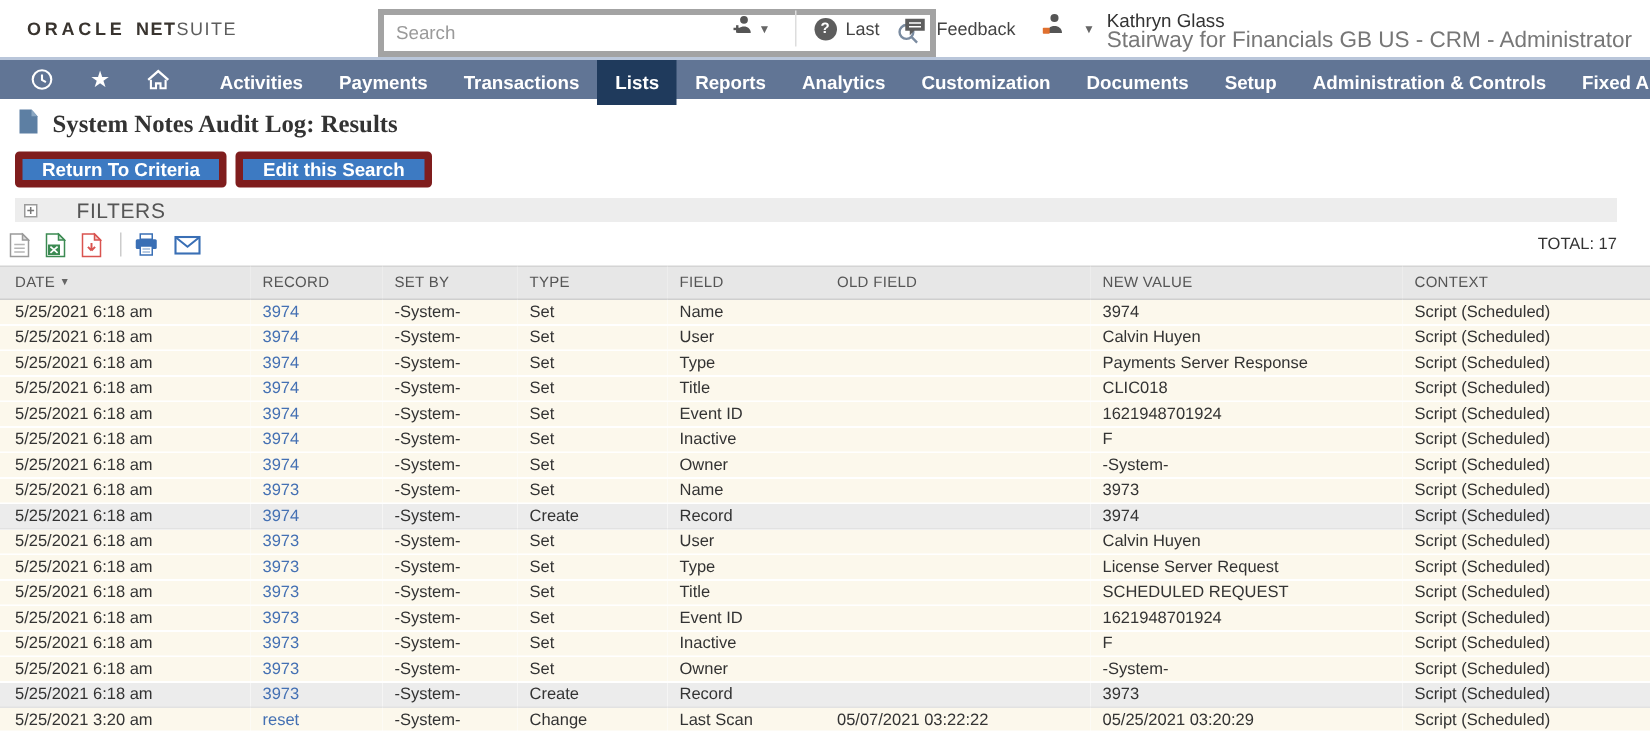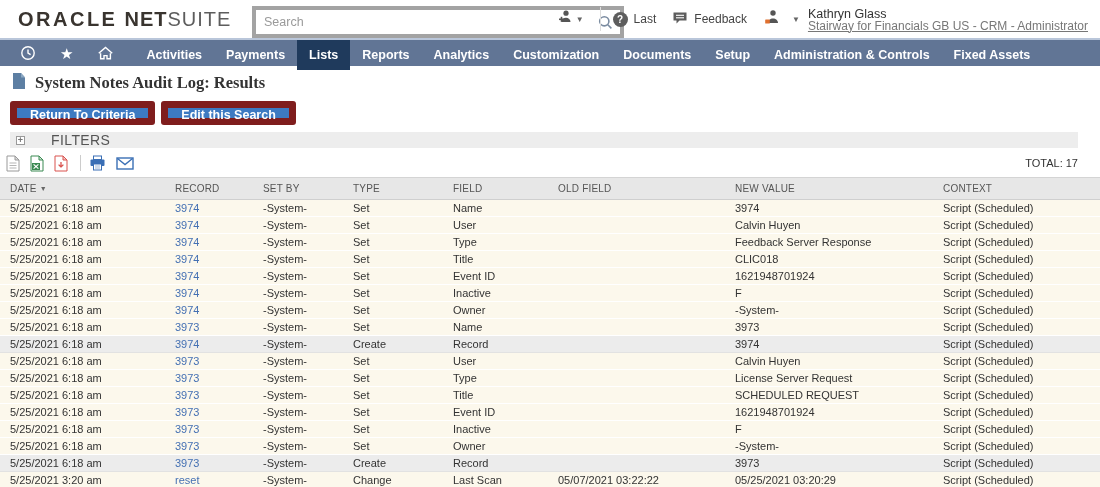--- a/index.html
+++ b/index.html
@@ -5,21 +5,21 @@
   * { box-sizing: border-box; }
   html,body { margin:0; padding:0; }
   body {
     width:1100px; height:487px; overflow:hidden;
     font-family:"Liberation Sans", sans-serif;
     background:#fff; color:#333;
   }
 
   
   .topbar { height:38px; background:#fff; position:relative; display:flex; align-items:center; }
-  .logo { margin-left:18px; font-size:20px; white-space:nowrap; cursor:pointer;text-align:center; }
+  .logo { margin-left:18px; font-size:12px; white-space:nowrap; cursor:pointer;text-align:center; }
   .logo-oracle { font-weight:700; color:#39342f; letter-spacing:2.5px; margin-right:7px; }
   .logo-net { font-weight:700; color:#39342f; letter-spacing:1px; }
   .logo-suite { font-weight:400; color:#5d5d5d; letter-spacing:1px; }
 
   .searchbox { position:absolute; left:252px; top:6px; width:372px; height:32px;
     border:4px solid #a3a3a3; display:flex; align-items:center; background:#fff; }
   .searchbox input { border:none; outline:none; flex:1; height:100%; padding:0 8px;
     font-size:12.5px; color:#333; font-family:"Liberation Sans",sans-serif; }
   .searchbox input::placeholder { color:#9a9a9a; }
   .search-icon { margin-right:7px; display:flex; cursor:pointer; }
@@ -27,39 +27,39 @@
   .topbar-right { position:absolute; right:12px; top:0; height:38px; display:flex; align-items:center; }
   .quickadd { display:flex; align-items:center; cursor:pointer; margin-right:14px; }
   .caret { font-size:8px; color:#666; margin-left:3px; }
   .tb-divider { width:1px; height:24px; background:#ddd; margin:0 12px 0 2px; }
   .tb-item { display:flex; align-items:center; gap:6px; font-size:12px; color:#444;
     margin-right:16px; cursor:pointer; white-space:nowrap; }
   .help-circle { width:15px; height:15px; border-radius:50%; background:#5d5d5d; color:#fff;
     font-size:10px; font-weight:700; display:flex; align-items:center; justify-content:center; }
   .user-block { display:flex; align-items:center; gap:8px; cursor:pointer; }
   .user-name { font-size:12.5px; color:#333; line-height:14px; }
-  .user-role { font-size:12px; color:#777; line-height:11px; white-space:nowrap;text-decoration:underline; }
+  .user-role { font-size:15px; color:#777; line-height:11px; white-space:nowrap; }
 
   
   .navbar { height:28px; background:var(--nav-bg,#617595); border-top:2px solid var(--nav-top,#b9c6da);
     display:flex; align-items:stretch; color:#fff; }
   .nav-icon { display:flex; align-items:center; padding:0 12px; cursor:pointer; }
   .nav-icon:first-child { padding-left:20px; }
   .nav-items { display:flex; align-items:stretch; margin-left:8px; }
   .nav-item { display:flex; align-items:center; padding:15px 12px; font-size:12.5px; font-weight:700;
     color:#fff; cursor:pointer; white-space:nowrap; }
   .nav-item.active { background:var(--nav-active-bg,#1f3a5c); }
   .star-glyph { font-size:15px; color:#fff; line-height:1; }
 
   
   .title-row { display:flex; align-items:center; gap:9px; margin:7px 0 0 12px; height:20px; }
   .title-row h1 { font-size:16.5px; font-weight:700; color:#333; margin:0; line-height:20px;font-family:Liberation Serif, serif; }
 
   .btn-row { display:flex; gap:6px; margin:8px 0 0 10px; }
-  .ns-btn { background:var(--button-blue,#3d7ac2); border:7px solid #7f1d1d; border-radius:3px;
+  .ns-btn { background:var(--button-blue,#3d7ac2); border:5px solid #7f1d1d; border-radius:3px;
     color:#fff; font-weight:700; font-size:12.5px; padding:0 13px; height:24px; cursor:pointer;
     font-family:"Liberation Sans",sans-serif; }
 
   .filters-bar { margin:7px 22px 0 10px; height:16px; background:var(--filters-bg,#ededed);
     display:flex; align-items:center; gap:6px; padding-left:6px; cursor:pointer; }
   .plus-box { width:9px; height:9px; background:#fff; border:1px solid #9a9a9a; color:#777;
     font-size:9px; line-height:7px; text-align:center; font-weight:700; }
   .filters-label { font-size:14px; font-weight:400; color:#555; letter-spacing:.4px;padding-left:20px; }
 
   
@@ -153,20 +153,21 @@
     </span>
   <span class="nav-icon">
     <svg width="17" height="16" viewBox="0 0 17 16">
         <path d="M1.8 8.2L8.5 2.4l6.7 5.8" fill="none" stroke="#fff" stroke-width="1.5"></path>
         <path d="M3.6 8.2v5.6h3.4v-3.2h3v3.2h3.4V8.2" fill="none" stroke="#fff" stroke-width="1.4"></path>
       </svg>
   </span>
   <div class="nav-items">
       <div class="nav-item">Activities</div>
       <div class="nav-item">Payments</div>
+      <div class="nav-item">Transactions</div>
       <div class="nav-item active">Lists</div>
       <div class="nav-item">Reports</div>
       <div class="nav-item">Analytics</div>
       <div class="nav-item">Customization</div>
       <div class="nav-item">Documents</div>
       <div class="nav-item">Setup</div>
       <div class="nav-item">Administration &amp; Controls</div>
       <div class="nav-item">Fixed Assets</div>
     </div>
 </nav>
@@ -280,21 +281,21 @@
           <td>Calvin Huyen</td>
           <td>Script (Scheduled)</td>
         </tr>
         <tr>
           <td>5/25/2021 6:18 am</td>
           <td><a class="record-link">3974</a></td>
           <td>-System-</td>
           <td>Set</td>
           <td>Type</td>
           <td></td>
-          <td>Feedback Server Response</td>
+          <td>Payments Server Response</td>
           <td>Script (Scheduled)</td>
         </tr>
         <tr>
           <td>5/25/2021 6:18 am</td>
           <td><a class="record-link">3974</a></td>
           <td>-System-</td>
           <td>Set</td>
           <td>Title</td>
           <td></td>
           <td>CLIC018</td>

